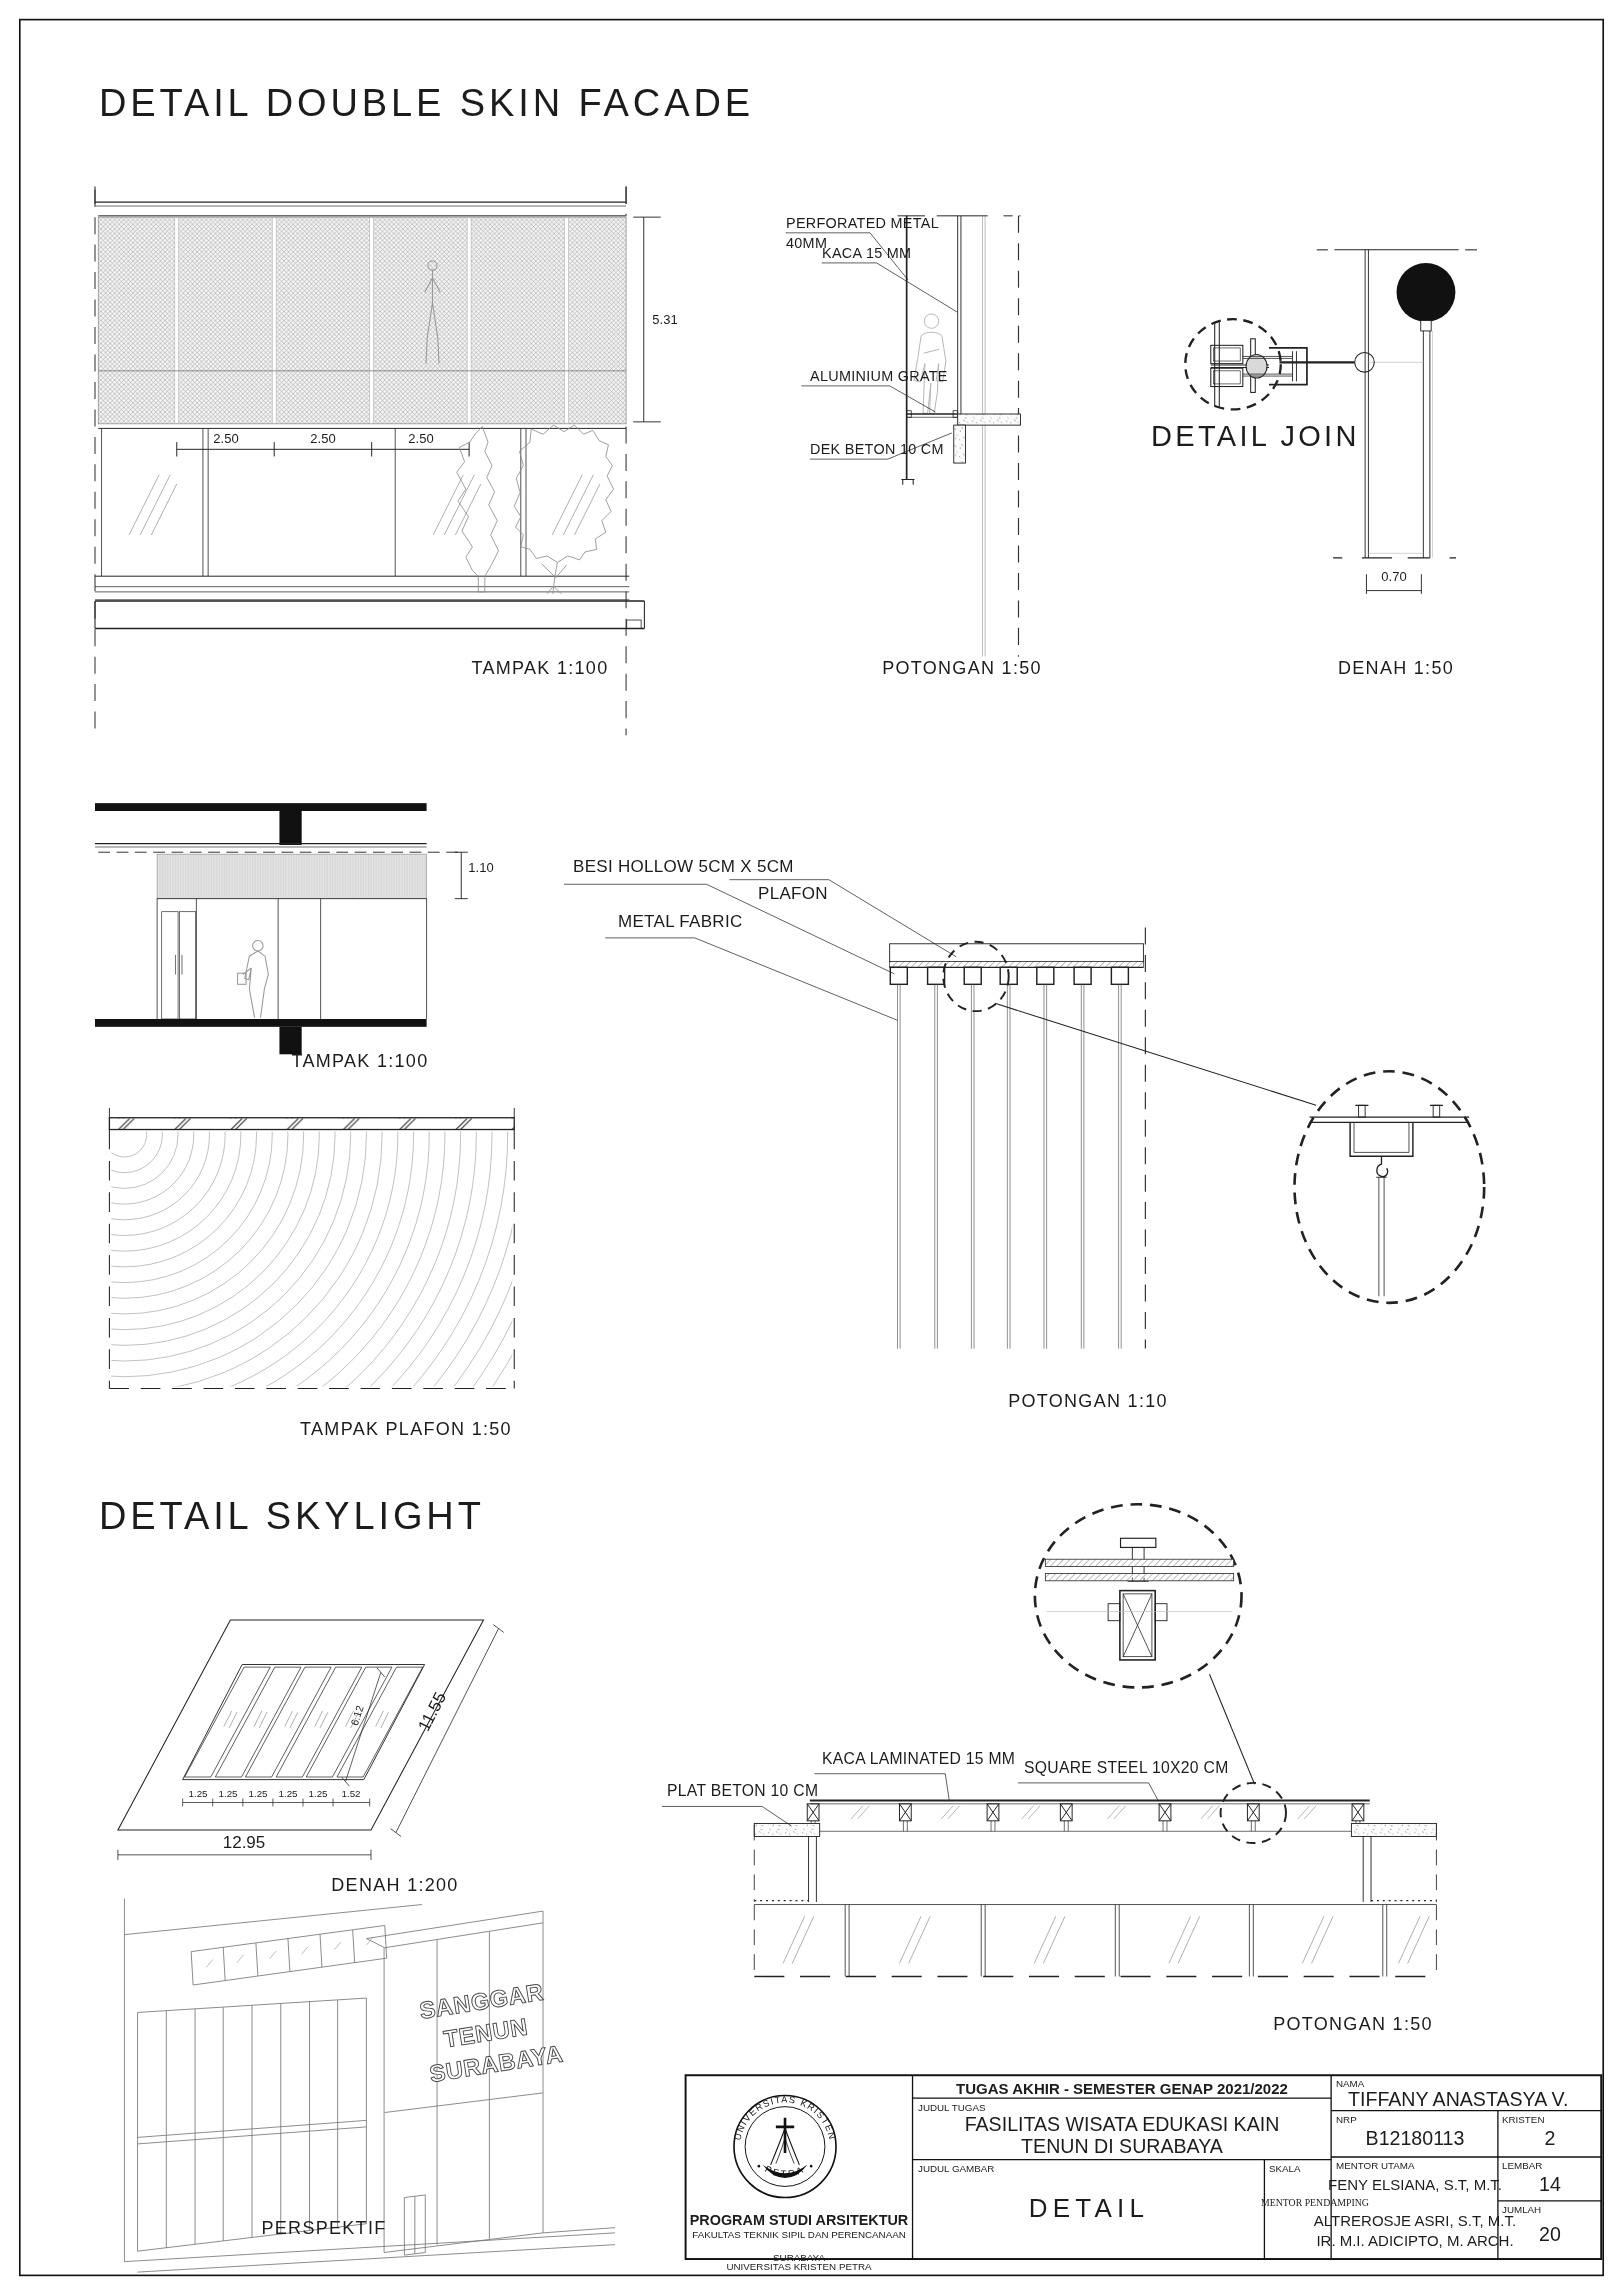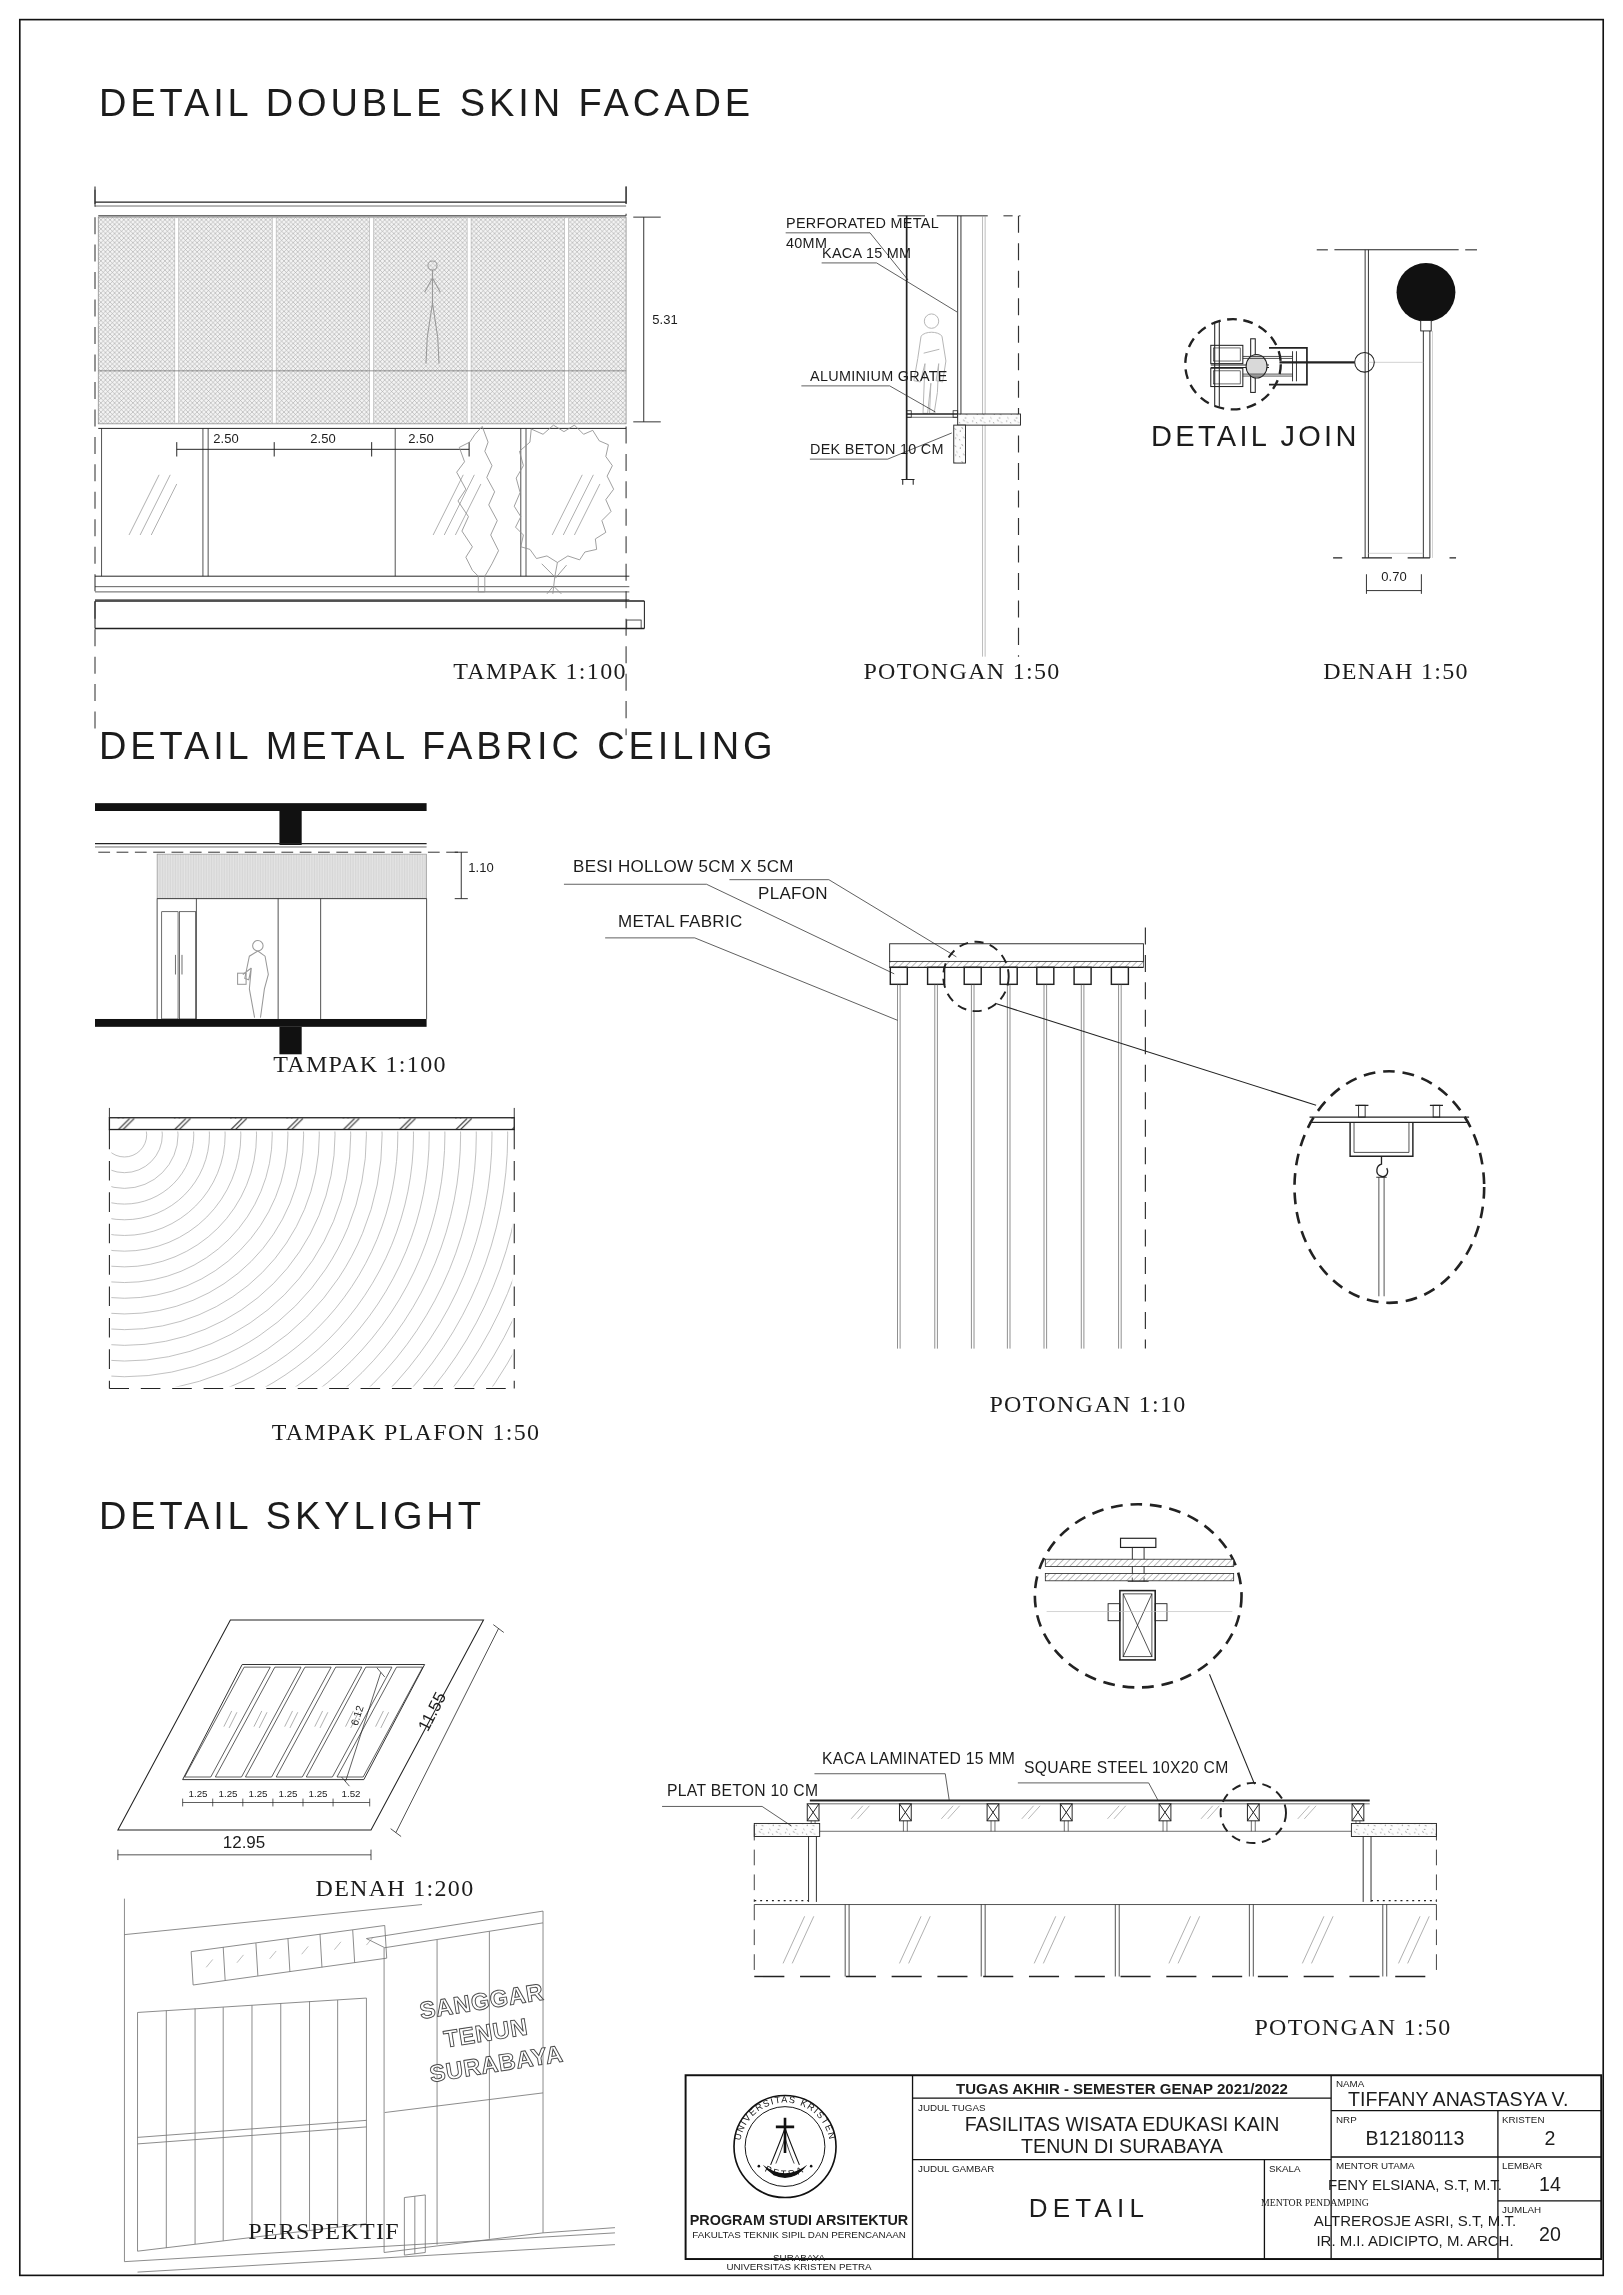--- a/index.html
+++ b/index.html
@@ -1,21 +1,21 @@
 <!DOCTYPE html>
 <html style="font-size:10.5px"><head>
 <meta charset="utf-8">
 <style>
   html,body{margin:0;padding:0;background:#e8e8e8;}
   #sheet{position:relative;width:1623px;height:2295px;background:#ffffff;overflow:hidden;
          font-family:"Liberation Sans", sans-serif;color:#1c1c1c;}
   svg{position:absolute;left:0;top:0;}
   .t{position:absolute;white-space:nowrap;line-height:1.05;}
   .h1{font-size:38px;letter-spacing:3.9px;font-weight:400;}
-  .lbl{font-size:24px;letter-spacing:1.3px;transform:translateX(-50%);font-family:Liberation Serif, serif;}
+  .lbl{font-size:18px;letter-spacing:1.3px;transform:translateX(-50%);}
   .join{font-size:29px;letter-spacing:3.3px;}
   .ann{font-size:14.4px;letter-spacing:0.3px;}
   .ann2{font-size:17px;letter-spacing:0.3px;}
   .ann3{font-size:15.7px;letter-spacing:0.3px;}
   .dim{font-size:13px;transform:translateX(-50%);}
   .dimL{font-size:17px;transform:translateX(-50%);}
   .dimS{font-size:9.8px;transform:translateX(-50%);}
   .rot{transform-origin:center;}
   .tb{position:absolute;white-space:nowrap;}
   .tbl{font-size:9.8px;color:#222;}
@@ -414,21 +414,20 @@
 <div class="t ann" style="left:786px;top:216px;">PERFORATED METAL</div>
 <div class="t ann" style="left:786px;top:236px;">40MM</div>
 <div class="t ann" style="left:822px;top:246px;">KACA 15 MM</div>
 <div class="t ann" style="left:810px;top:369px;">ALUMINIUM GRATE</div>
 <div class="t ann" style="left:810px;top:442px;">DEK BETON 10 CM</div>
 <div class="t lbl" style="left:962px;top:659px;">POTONGAN 1:50</div>
 <div class="t join" style="left:1151px;top:421px;">DETAIL JOIN</div>
 <div class="t dim" style="left:1394px;top:570px;">0.70</div>
 <div class="t lbl" style="left:1396px;top:659px;">DENAH 1:50</div>
 
-<div class="t h1" style="left:99px;top:727px;">DETAIL METAL FABRIC CEILING</div>
 <div class="t dim" style="left:481px;top:861px;">1.10</div>
 <div class="t lbl" style="left:360px;top:1052px;">TAMPAK 1:100</div>
 <div class="t ann2" style="left:573px;top:858px;">BESI HOLLOW 5CM X 5CM</div>
 <div class="t ann2" style="left:618px;top:913px;">METAL FABRIC</div>
 <div class="t ann2" style="left:758px;top:854px;margin-top:31px;">PLAFON</div>
 <div class="t lbl" style="left:406px;top:1420px;">TAMPAK PLAFON 1:50</div>
 <div class="t lbl" style="left:1088px;top:1392px;">POTONGAN 1:10</div>
 
 <div class="t h1" style="left:99px;top:1497px;">DETAIL SKYLIGHT</div>
 <div class="t dimS" style="left:198px;top:1789px;">1.25</div>

